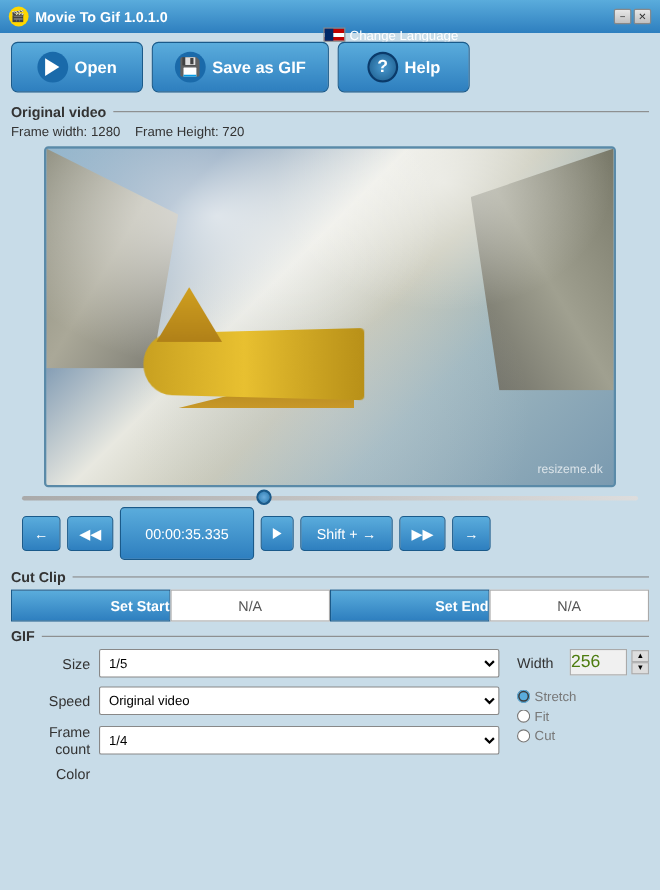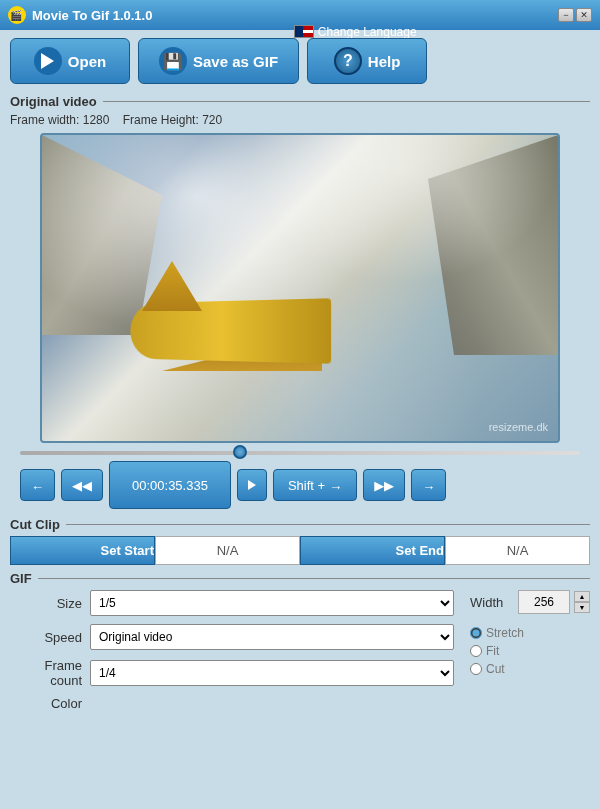--- a/index.html
+++ b/index.html
@@ -371,23 +371,23 @@
     .dim-label {
       font-size: 13px;
       color: #333;
       width: 44px;
     }
     .dim-input {
       width: 52px;
       height: 24px;
       border: 1px solid #aaa;
       background: #f0f0f0;
-      text-align: center;
-      font-size: 12px;
-      color: #000000;
+      text-align: left;
+      font-size: 16px;
+      color: #4d7c0f;
     }
     .spinner {
       display: flex;
       flex-direction: column;
       gap: 0;
     }
     .spin-btn {
       width: 16px;
       height: 11px;
       background: #ddd;

